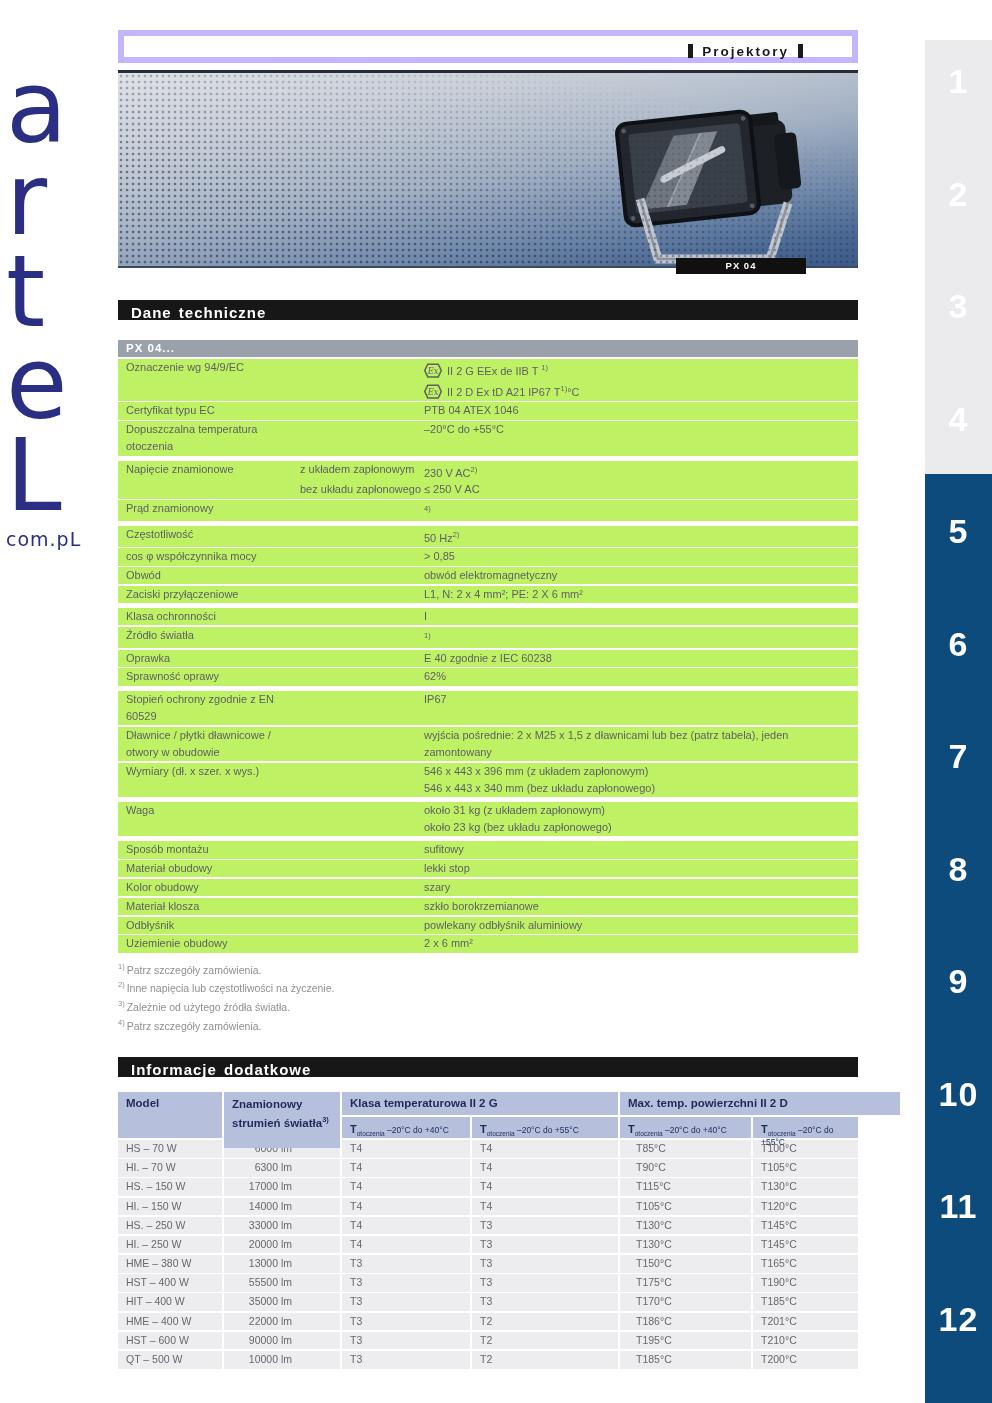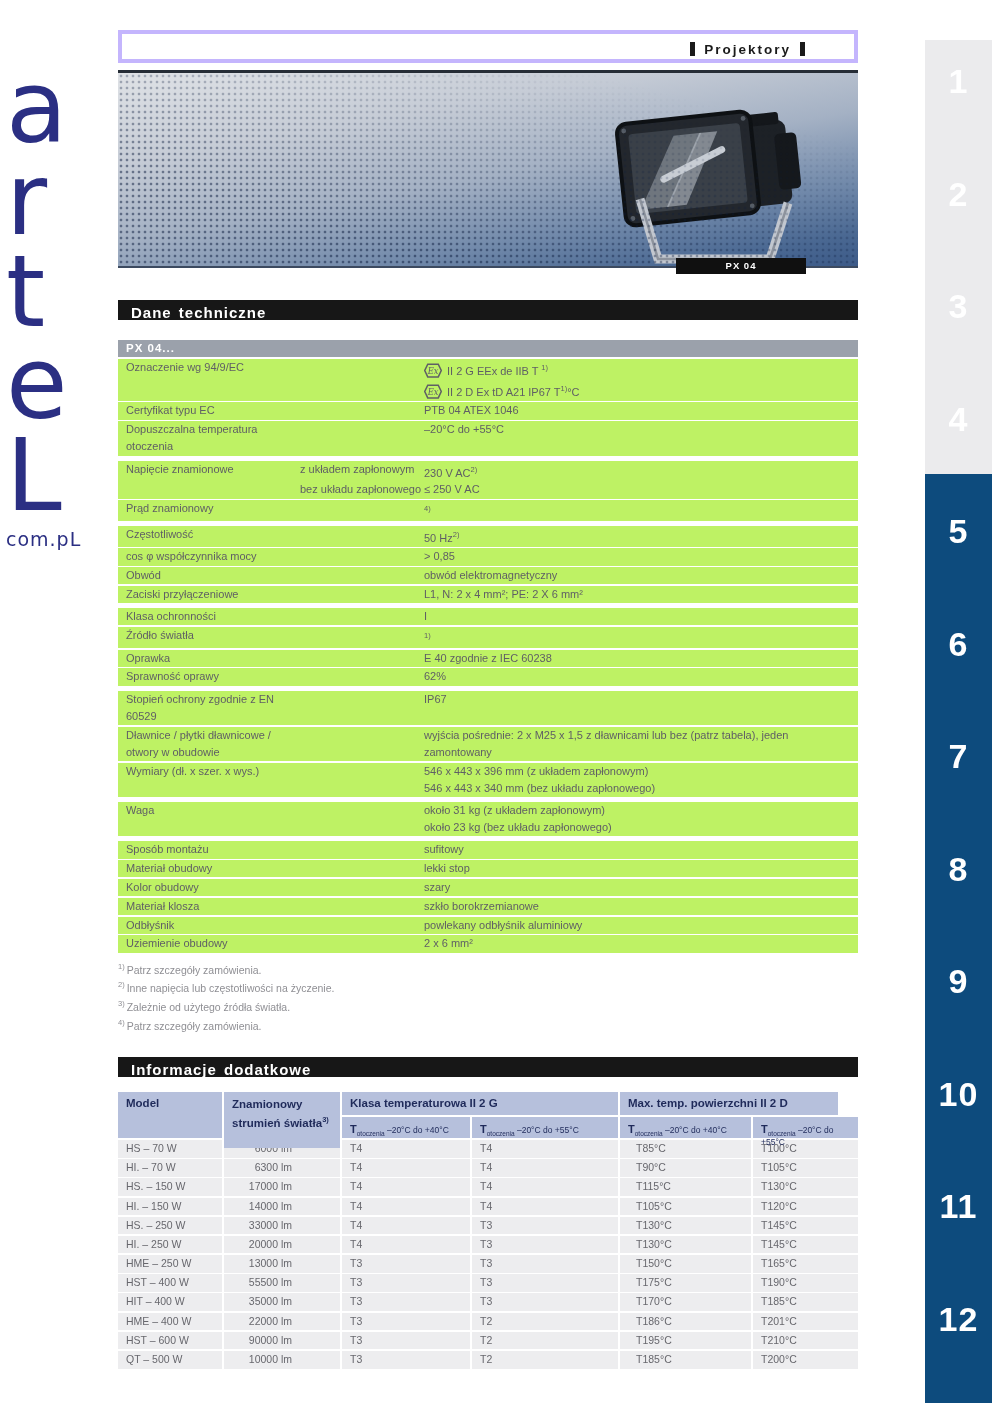--- a/index.html
+++ b/index.html
@@ -18,21 +18,21 @@
   
   .strip-upper { position:absolute; left:925px; top:40px; width:67px; height:434px; background:#ebebed; }
   .strip-lower { position:absolute; left:925px; top:474px; width:67px; height:929px; background:#0d4b7d; }
   .tab-num {
     position:absolute; left:925px; width:67px; text-align:center;
     font-size:34px; font-weight:bold; color:#ffffff; letter-spacing:1px;
   }
   
   .content { position:absolute; left:118px; top:0; width:740px; }
   .top-box {
-    margin-top:30px; height:33px; border:4px solid #c4b5fd; background:#fff;
+    margin-top:30px; height:33px; border:6px solid #c4b5fd; background:#fff;
     text-align:right; padding-right:40px; line-height:29px;
   }
   .top-box .cat-label { font-size:13.5px; font-weight:bold; color:#1a1a1a; letter-spacing:2px; }
   .top-box .vbar { display:inline-block; width:5px; height:14px; background:#1a1a1a; vertical-align:-2px; margin:0 9px; }
   
   .hero {
     position:relative; margin-top:7px; height:198px;
     border-top:3px solid #262d36; border-bottom:2px solid #3c4a60;
     background:linear-gradient(170deg,#dfe2e6 0%,#c6ccd6 28%,#a4b1c4 52%,#7189aa 74%,#4a6892 90%,#3c5a88 100%);
     overflow:visible;
@@ -78,21 +78,21 @@
   .fn-line { font-size:10.5px; color:#8f8f94; line-height:15.2px; }
   .fn-line sup { font-size:7.5px; margin-right:2px; }
   
   .mt-header { position:relative; margin-top:15px; height:46px; }
   .mth-cell, .mth-group, .mth-sub { position:absolute; background:#b6c0dc; color:#1f2a5a; }
   .mth-model { left:0; top:0; width:104px; height:46px; font-size:11.5px; font-weight:bold; padding:5px 0 0 8px; }
   .mth-lumen { left:106px; top:0; width:116px; height:56px; font-size:11.5px; font-weight:bold; padding:5px 0 0 8px; line-height:15px; }
   .mth-lumen sup { font-size:7.5px; }
   .mth-group { height:23px; top:0; font-size:11.5px; font-weight:bold; padding:5px 0 0 8px; }
   .mth-g1 { left:224px; width:276px; }
-  .mth-g2 { left:502px; width:218px; }
+  .mth-g2 { left:502px; width:280px; }
   .mth-sub { top:25px; height:21px; font-size:8.5px; padding:6px 0 0 8px; color:#1f2a5a; }
   .mth-sub b { font-size:11px; font-weight:bold; }
   .mth-sub sub { font-size:6.5px; }
   .mth-s1 { left:224px; width:128px; }
   .mth-s2 { left:354px; width:146px; }
   .mth-s3 { left:502px; width:131px; }
   .mth-s4 { left:635px; width:105px; }
   .model-body { margin-top:1.6px; }
   .model-row { display:flex; margin-top:1.6px; font-size:10.5px; color:#67676d; }
   .model-row:first-child { margin-top:0; }
@@ -376,21 +376,21 @@
         </div>
         <div class="model-row">
           <div class="model-cell mc-model">HI. – 250 W</div>
           <div class="model-cell mc-lumen"><span class="num">20000</span> lm</div>
           <div class="model-cell mc-t40">T4</div>
           <div class="model-cell mc-t55">T3</div>
           <div class="model-cell mc-temp40">T130°C</div>
           <div class="model-cell mc-temp55">T145°C</div>
         </div>
         <div class="model-row">
-          <div class="model-cell mc-model">HME – 250 W</div>
+          <div class="model-cell mc-model">HME – 380 W</div>
           <div class="model-cell mc-lumen"><span class="num">13000</span> lm</div>
           <div class="model-cell mc-t40">T3</div>
           <div class="model-cell mc-t55">T3</div>
           <div class="model-cell mc-temp40">T150°C</div>
           <div class="model-cell mc-temp55">T165°C</div>
         </div>
         <div class="model-row">
           <div class="model-cell mc-model">HST – 400 W</div>
           <div class="model-cell mc-lumen"><span class="num">55500</span> lm</div>
           <div class="model-cell mc-t40">T3</div>

